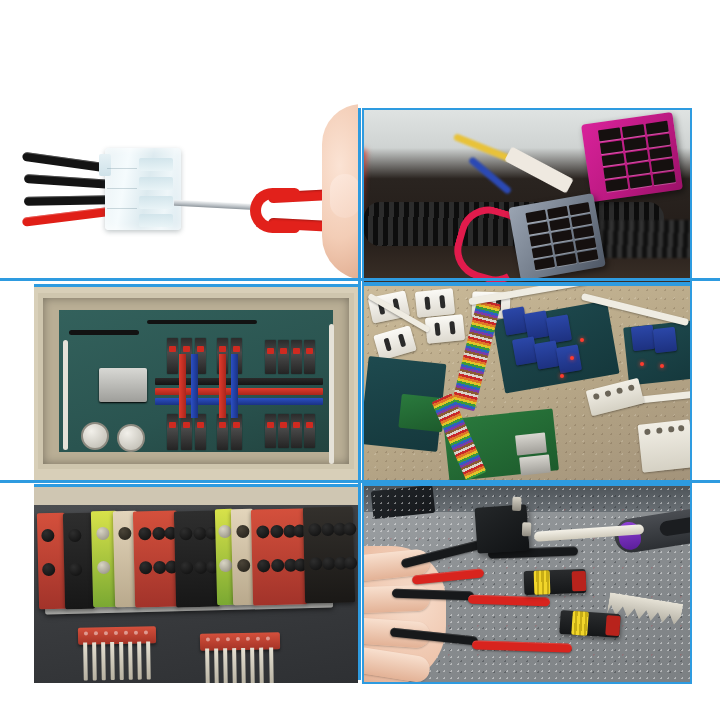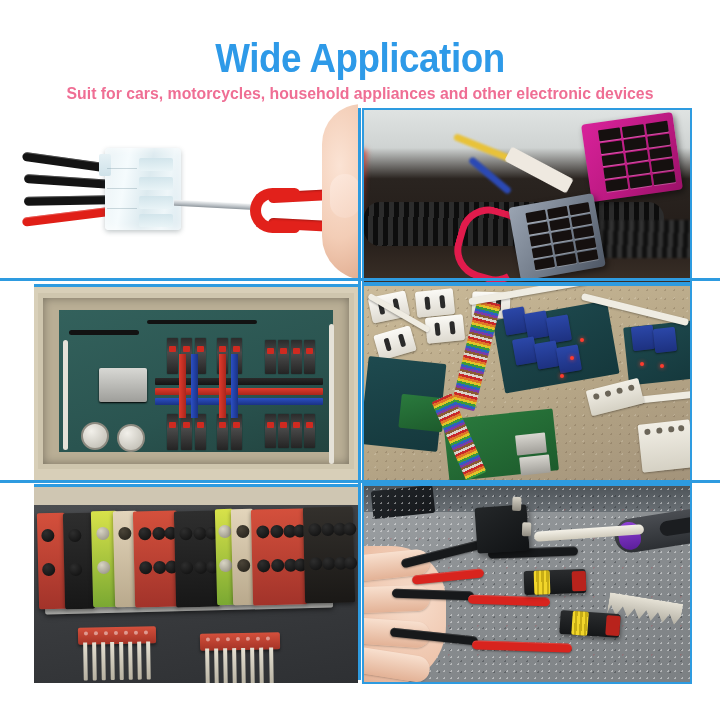--- a/index.html
+++ b/index.html
@@ -238,24 +238,20 @@
      background:#1b1d20;}
   .p6 .key{position:absolute;left:244px;top:112px;width:74px;height:22px;
      background:linear-gradient(180deg,#e6e2d6,#b4b0a4);transform:rotate(9deg);
      clip-path:polygon(0 0,100% 0,100% 55%,92% 100%,84% 55%,76% 100%,68% 55%,60% 100%,52% 55%,44% 100%,36% 55%,28% 100%,20% 55%,12% 100%,4% 55%,0 100%);}
 </style>
 </head>
 <body>
 
 <div class="page">
 
-  <div class="header">
-    <div class="title">Wide Application</div>
-    <div class="subtitle">Suit for cars, motorcycles, household appliances and other electronic devices</div>
-  </div>
 
   <div class="grid">
 
     <div class="cell" style="left:0;top:0;width:358px;height:176px;">
       <div class="photo p1">
         <div class="p1 wire w1"></div>
         <div class="p1 wire w2"></div>
         <div class="p1 wire w3"></div>
         <div class="p1 wire w4"></div>
         <div class="conn">

